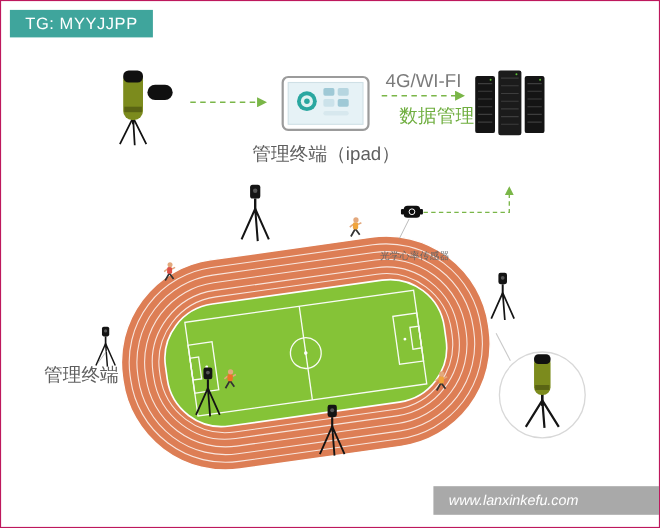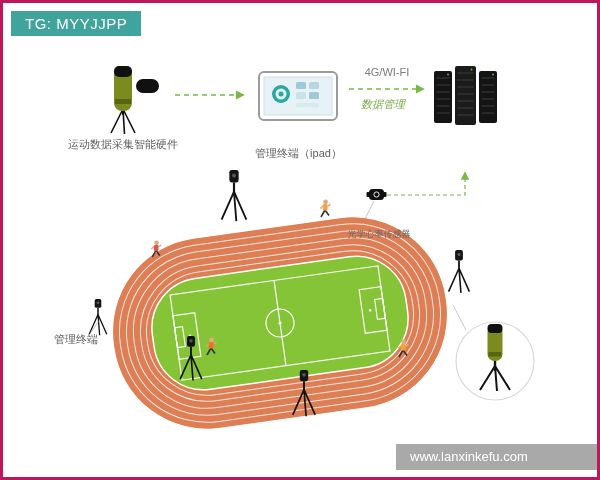--- a/index.html
+++ b/index.html
@@ -1,25 +1,25 @@
 <!DOCTYPE html>
 <html><head>
 <meta charset="utf-8">
 <style>
   * { margin:0; padding:0; box-sizing:border-box; }
   body { font-family:"Liberation Sans", sans-serif; background:#fff; }
-  .stage { position:relative; width:600px; height:480px; background:#fff; overflow:hidden; border:3px solid #be185d; }
+  .stage { position:relative; width:600px; height:480px; background:#fff; overflow:hidden; border:1px solid #be185d; }
   .stage > svg { position:absolute; left:0; top:0; }
   .banner { position:absolute; left:8px; top:8px; padding:4px 14px; color:#fff; font-size:15px; letter-spacing:.5px; }
-  .lbl { position:absolute; color:#5f5f5f; font-size:11px; text-align:center; line-height:1.2; }
+  .lbl { position:absolute; color:#5f5f5f; font-size:17px; text-align:center; line-height:1.2; }
   .lbl-hardware { left:35px; top:135px; width:170px; }
-  .lbl-tablet { left:228px; top:144px; width:135px; }
+  .lbl-tablet { left:228px; top:129px; width:135px; }
   .lbl-cloud { left:392px; top:147px; width:142px; }
   .conn-top { left:344px; top:63px; width:80px; color:#7b7b7b; }
-  .conn-bottom { left:340px; top:95px; width:80px; color:#6FAE3F;font-style:italic; }
+  .conn-bottom { left:356px; top:95px; width:80px; color:#6FAE3F; }
   .lbl-workstation { left:33px; top:330px; width:80px; }
   .lbl-sensor { left:330px; top:226px; width:92px; font-size:9px; color:#666; }
   .footer { position:absolute; left:393px; top:441px; width:207px; height:26px; line-height:26px; padding-left:14px; color:#fff; font-size:13px; }
 </style>
 </head>
 <body>
 
 <div class="stage">
 
   <svg width="600" height="480" viewBox="0 0 600 480">
@@ -134,25 +134,24 @@
       <line x1="492" y1="352" x2="492" y2="368" stroke="#141414" stroke-width="2.4"></line>
       <path d="M492 363 L477 387 M492 363 L507 387 M492 363 L494 388" stroke="#141414" stroke-width="2" fill="none"></path>
       <rect x="484.5" y="322" width="15" height="36" rx="7" fill="#7C8B1D"></rect>
       <rect x="484.5" y="321" width="15" height="9" rx="4" fill="#101010"></rect>
       <rect x="485.5" y="349" width="13" height="4.5" fill="#5A6414"></rect>
     </g>
   </svg>
 
   <div class="banner" style="background: rgb(63, 165, 156);">TG: MYYJJPP</div>
 
-  <div class="lbl lbl-hardware">运动数据采集智能硬件</div>
   <div class="lbl lbl-tablet">管理终端（ipad）</div>
   <div class="lbl conn-top">4G/WI-FI</div>
   <div class="lbl conn-bottom">数据管理</div>
 
   <div class="lbl lbl-workstation">管理终端</div>
   <div class="lbl lbl-sensor">光学心率传感器</div>
 
-  <div class="footer" style="background: rgb(169, 169, 169);">
+  <div class="footer" style="background: rgb(169, 169, 169); font-style: italic;">
     <span>www.lanxinkefu.com</span>
   </div>
 
 </div>
 
 </body></html>

